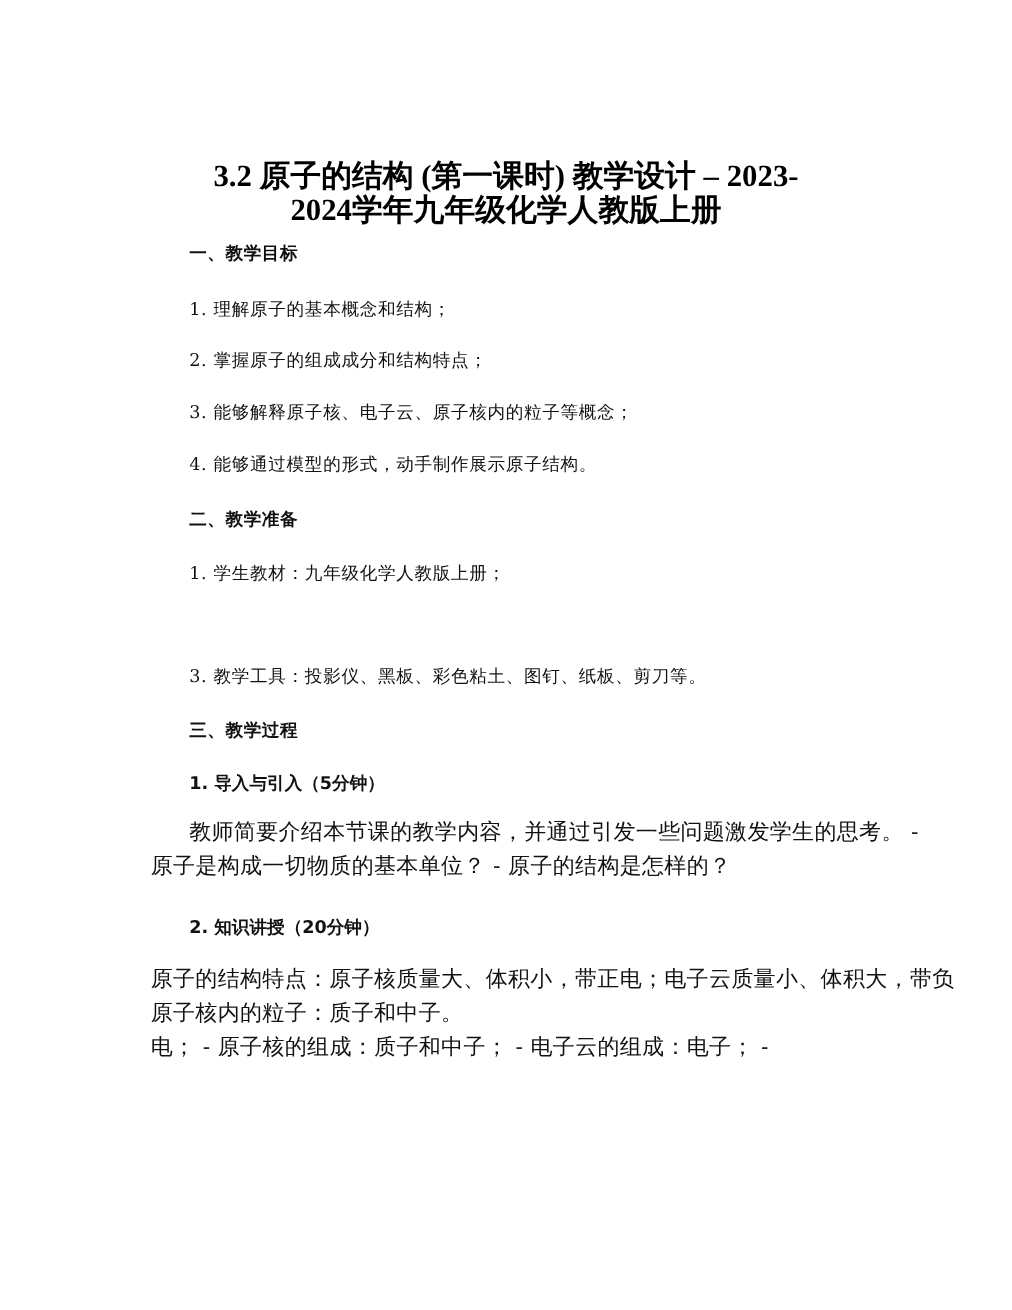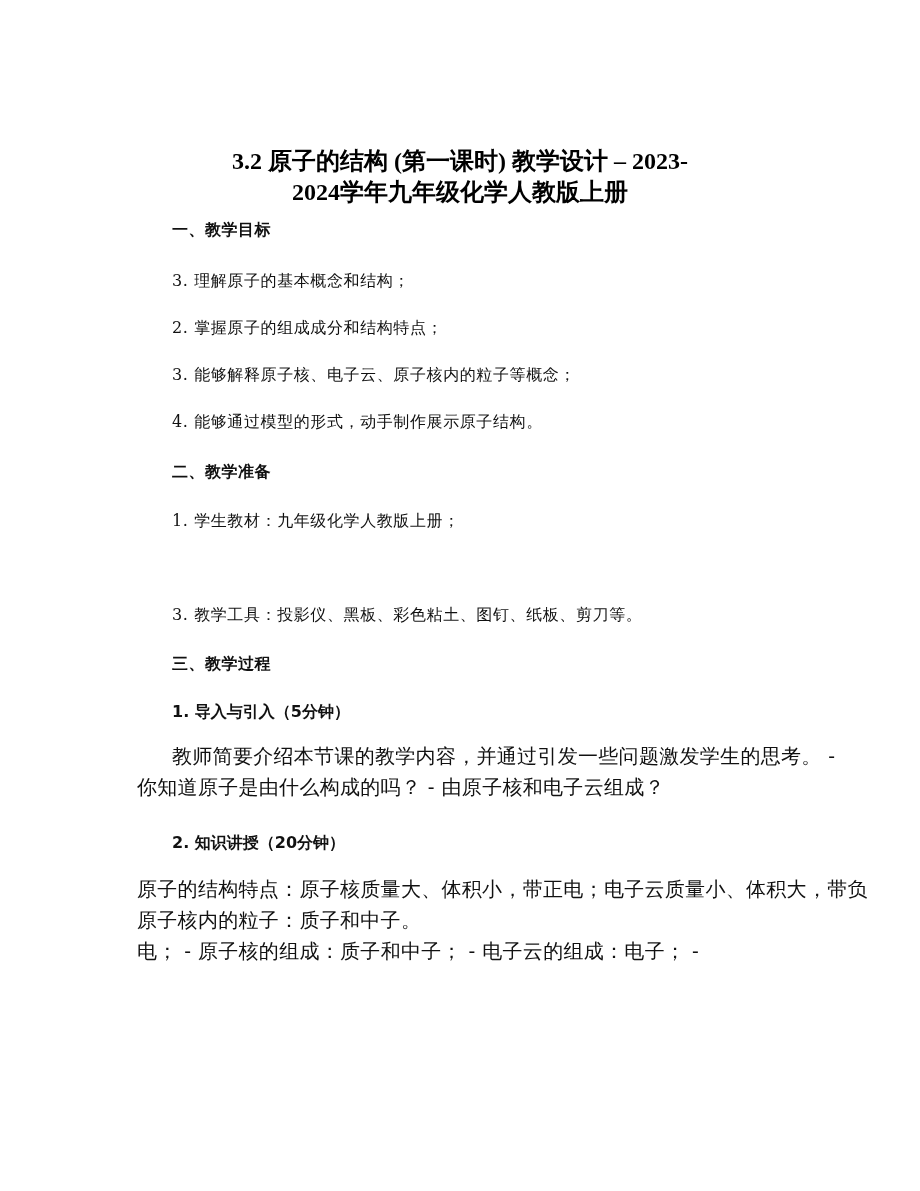--- a/index.html
+++ b/index.html
@@ -1,21 +1,21 @@
 <!DOCTYPE html>
 <html><head>
   <meta charset="utf-8">
   <style>
     html, body { margin: 0; padding: 0; background: #ffffff; }
     body { width: 920px; height: 1191px; position: relative; overflow: hidden;
            font-family: "DejaVu Serif", "Liberation Serif", serif; color: #111111; }
     .page { position: absolute; left: 0; top: 0; width: 920px; height: 1191px; }
     .title { position: absolute; left: 0; width: 920px; text-align: center;
              font-family: "Liberation Serif", "DejaVu Serif", serif; font-weight: bold;
-             font-size: 24px; line-height: 30px; color: #000; }
+             font-size: 28px; line-height: 30px; color: #000; }
     .title.l1 { top: 146px; }
     .title.l2 { top: 177px; }
     .h { position: absolute; left: 172px; font-family: "DejaVu Sans", "Liberation Sans", sans-serif;
          font-weight: bold; font-size: 16px; line-height: 20px; color: #111; letter-spacing: 0.5px; }
     .li { position: absolute; left: 172px; font-size: 16px; line-height: 20px; color: #111; letter-spacing: 0.6px; }
     .sub { position: absolute; left: 172px; font-family: "DejaVu Sans", "Liberation Sans", sans-serif;
            font-weight: bold; font-size: 16px; line-height: 20px; color: #111; }
     .para { position: absolute; left: 137px; width: 650px; font-size: 20px; line-height: 31px;
             color: #111; letter-spacing: 0.3px; }
     .para .ln { display: block; white-space: nowrap; }
@@ -23,35 +23,35 @@
   </style>
 </head>
 <body>
 
 <div class="page">
 
   <div class="title l1">3.2 原子的结构 (第一课时) 教学设计 – 2023-</div>
   <div class="title l2">2024学年九年级化学人教版上册</div>
 
   <div class="h" style="top:220px;">一、教学目标</div>
-  <div class="li" style="top:271px;">3. 理解原子的基本概念和结构；</div>
+  <div class="li" style="top:271px;">1. 理解原子的基本概念和结构；</div>
   <div class="li" style="top:318px;">2. 掌握原子的组成成分和结构特点；</div>
   <div class="li" style="top:365px;text-align:right;">3. 能够解释原子核、电子云、原子核内的粒子等概念；</div>
   <div class="li" style="top:412px;">4. 能够通过模型的形式，动手制作展示原子结构。</div>
 
   <div class="h" style="top:462px;">二、教学准备</div>
   <div class="li" style="top:511px;">1. 学生教材：九年级化学人教版上册；</div>
   <div class="li" style="top:605px;">3. 教学工具：投影仪、黑板、彩色粘土、图钉、纸板、剪刀等。</div>
 
   <div class="h" style="top:654px;">三、教学过程</div>
 
   <div class="sub" style="top:702px;">1.  导入与引入（5分钟）</div>
   <div class="para" style="top:741px;">
     <span class="ln first">教师简要介绍本节课的教学内容，并通过引发一些问题激发学生的思考。 -</span>
-    <span class="ln">你知道原子是由什么构成的吗？ - 由原子核和电子云组成？</span>
+    <span class="ln">原子是构成一切物质的基本单位？ - 原子的结构是怎样的？</span>
   </div>
 
   <div class="sub" style="top:833px;">2.  知识讲授（20分钟）</div>
   <div class="para" style="top:874px;">
     <span class="ln">原子的结构特点：原子核质量大、体积小，带正电；电子云质量小、体积大，带负</span>
     <span class="ln">原子核内的粒子：质子和中子。</span>
     <span class="ln">电； - 原子核的组成：质子和中子； - 电子云的组成：电子； -</span>
   </div>
 
 </div>

